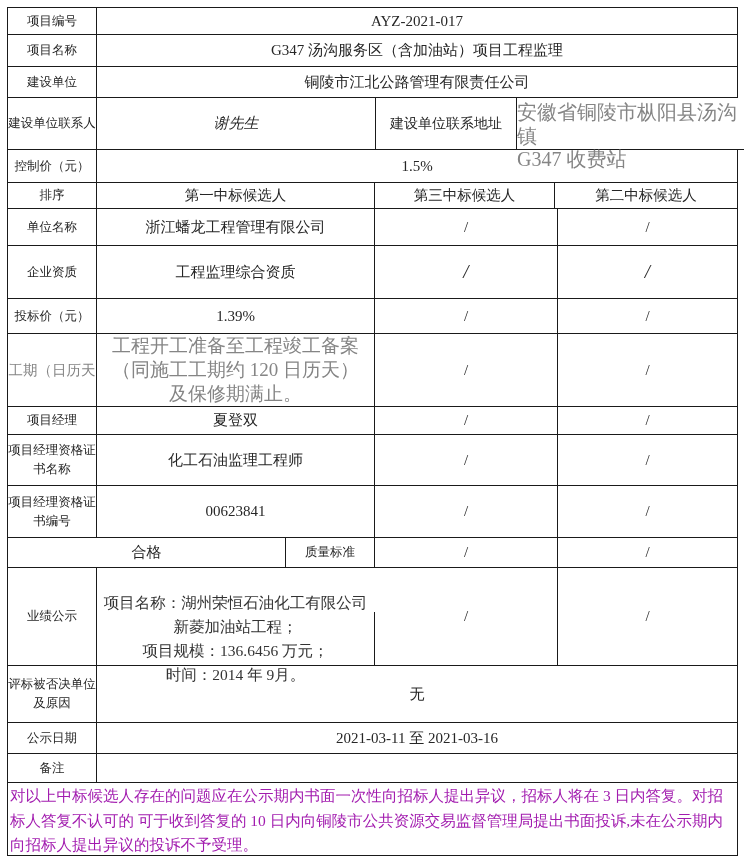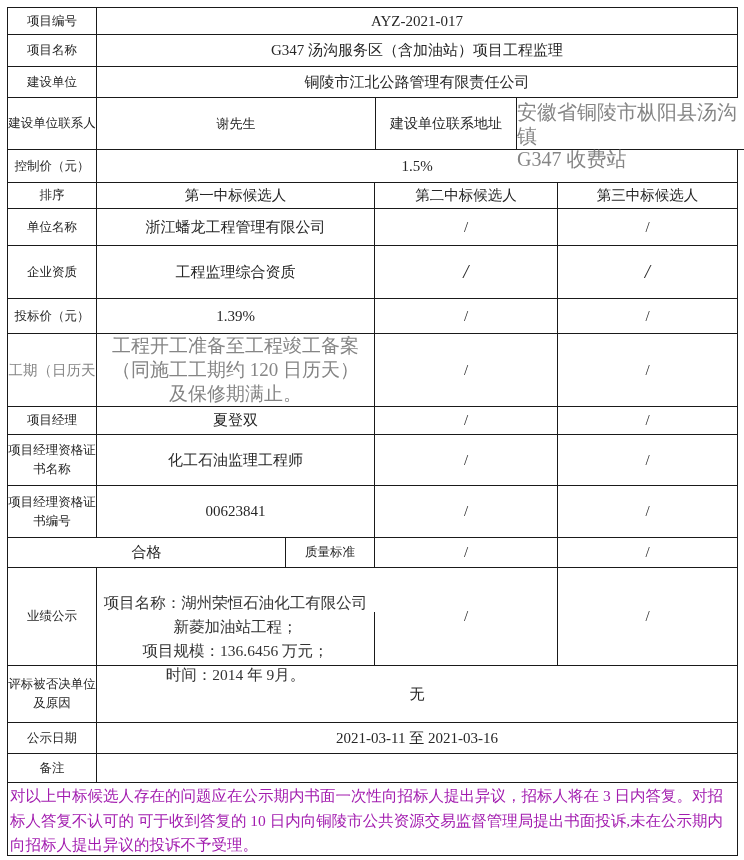--- a/index.html
+++ b/index.html
@@ -19,21 +19,21 @@
     border-right:1px solid #1a1a1a;border-bottom:1px solid #1a1a1a;
     display:flex;align-items:center;justify-content:center;
     text-align:center;overflow:visible;
   }
   
   .lab{width:89px;font-size:12.5px;line-height:19px;}
   .full{flex:1 1 auto;font-size:15px;}
   .c1{width:278px;font-size:15px;}
   .c2{width:183px;font-size:15px;}
   .c3{flex:1 1 auto;font-size:15px;}
-  .cv{width:279px;font-size:13px;}
+  .cv{width:279px;font-size:15px;font-style:italic;}
   .cl{width:141px;font-size:14px;}
   .ca{width:228px;border-right:none;}
   
   .pre{white-space:pre-line;}
   .muted{color:#858585;}
   .lab-duration{font-size:14.5px;}
   .duration-text{font-size:19px;line-height:24px;font-family:Liberation Serif, serif;}
   .addr-text{
     font-size:20px;line-height:23.5px;text-align:left;
     align-items:flex-start;justify-content:flex-start;padding-top:3px;
@@ -76,22 +76,22 @@
   </div>
 
   <div class="row" style="height:33px">
     <div class="cell lab">控制价（元）</div>
     <div class="cell full">1.5%</div>
   </div>
 
   <div class="row" style="height:26px">
     <div class="cell lab">排序</div>
     <div class="cell c1 rank-head">第一中标候选人</div>
+    <div class="cell c3 rank-head">第三中标候选人</div>
     <div class="cell c2 rank-head">第二中标候选人</div>
-    <div class="cell c3 rank-head">第三中标候选人</div>
   </div>
 
   <div class="row" style="height:37px">
     <div class="cell lab">单位名称</div>
     <div class="cell c1">浙江蟠龙工程管理有限公司</div>
     <div class="cell c2">/</div>
     <div class="cell c3">/</div>
   </div>
 
   <div class="row" style="height:53px">

